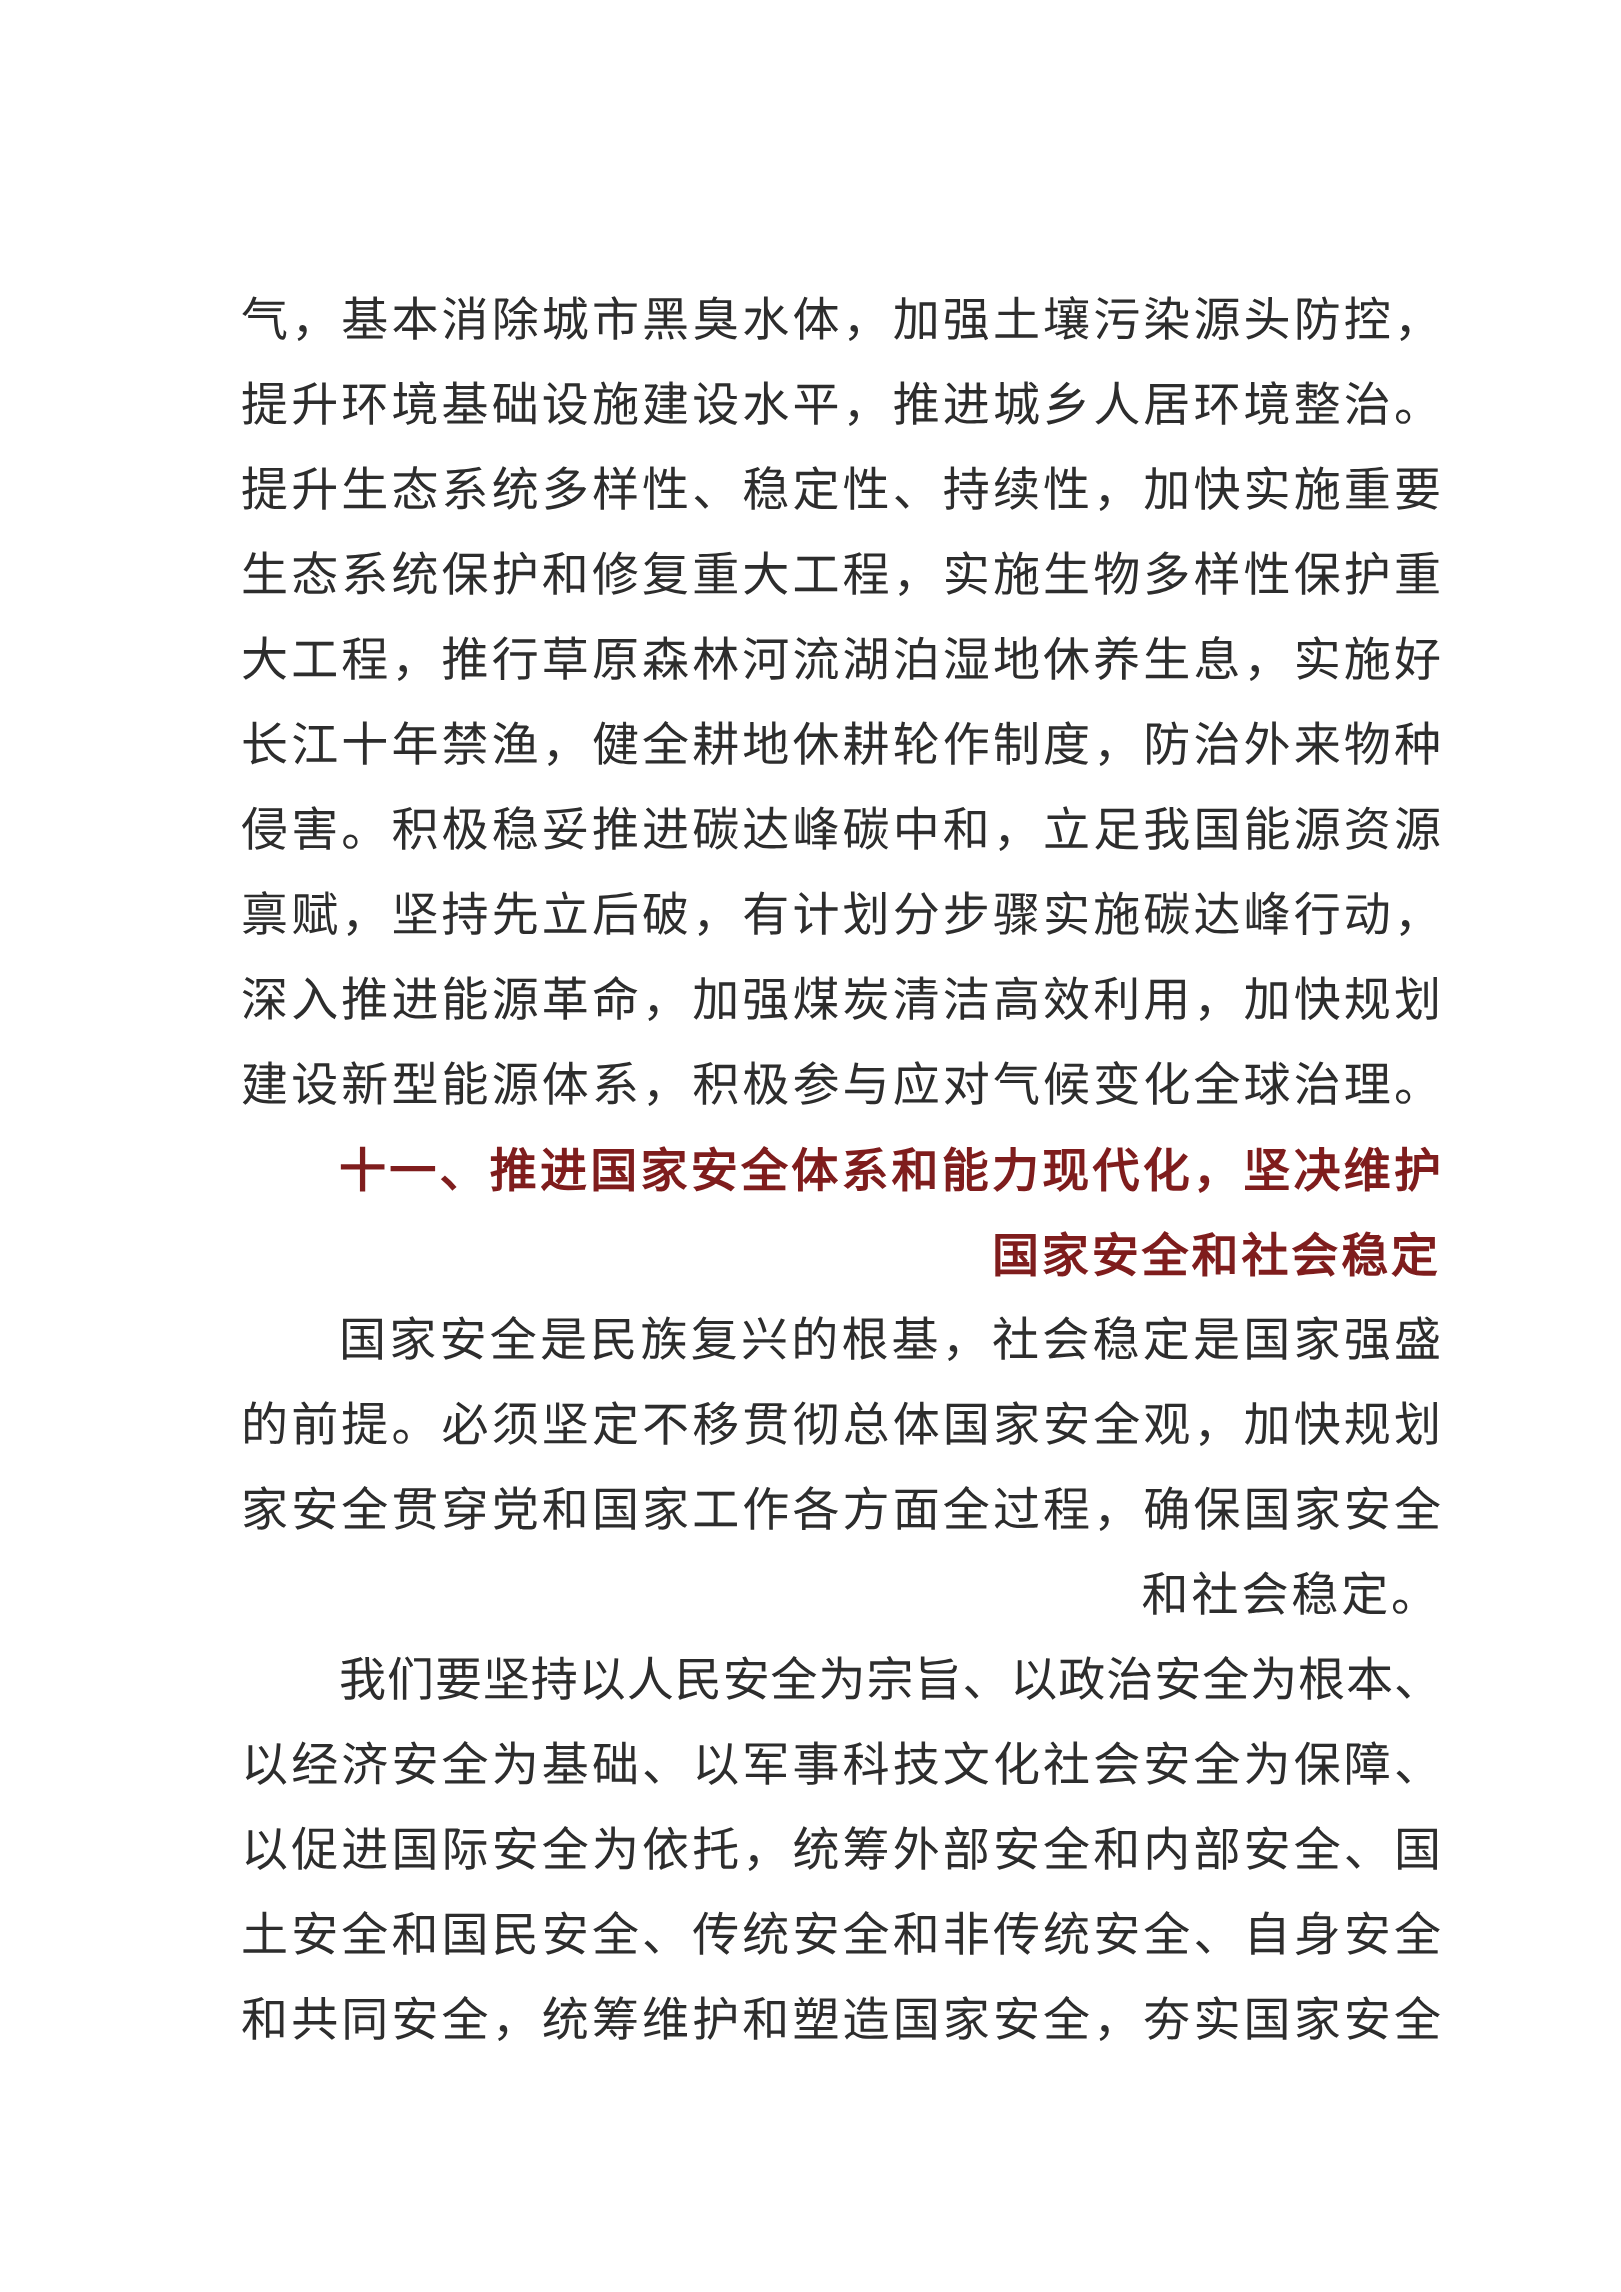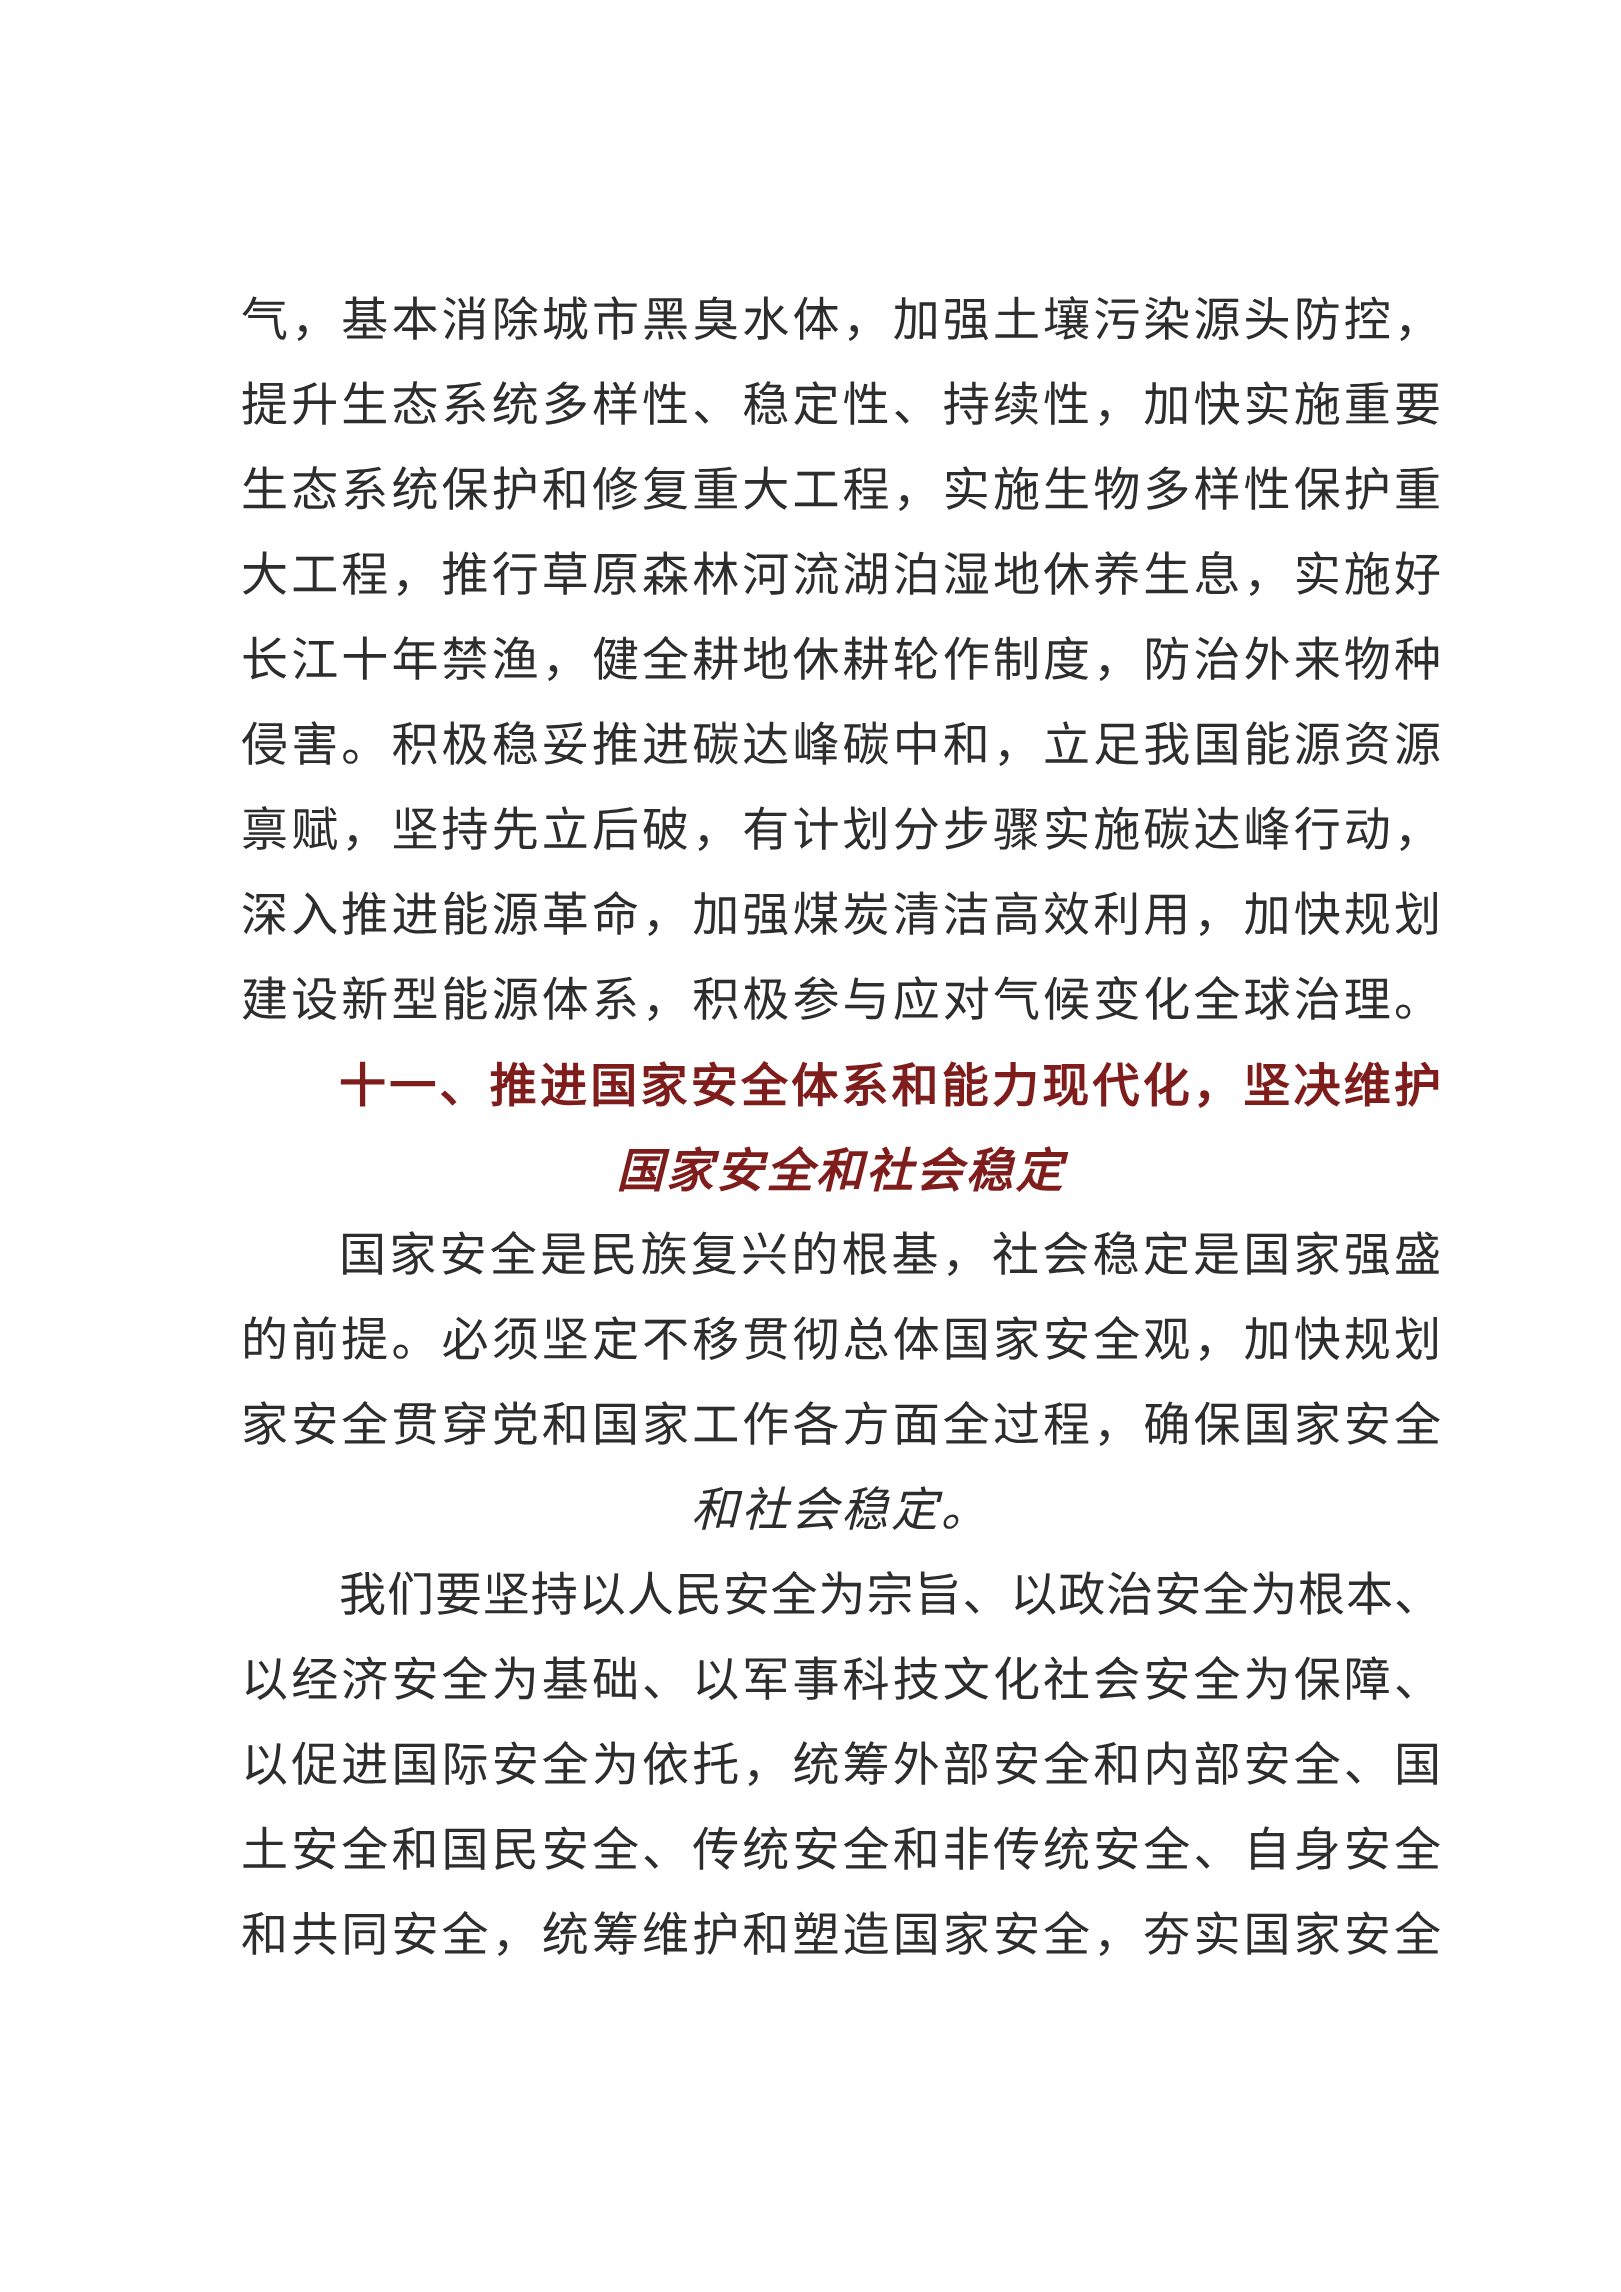--- a/index.html
+++ b/index.html
@@ -29,21 +29,21 @@
   }
   
   .j {
     text-align: justify;
     text-align-last: justify;
     text-justify: inter-character;
   }
   
   .ind { text-indent: 98px; }
   
-  .left { text-align: center; letter-spacing: 2.9px; font-style: italic; }
+  .left { text-align: right; letter-spacing: 2.9px; }
   
   .h {
     font-family: "Liberation Sans", "DejaVu Sans", sans-serif;
     font-weight: 700;
     color: #7f1d1d;
   }
   .footer {
     position: absolute;
     left: 0;
     top: 2125px;
@@ -57,20 +57,21 @@
     color: #101010;
   }
 </style>
 </head>
 <body>
 
 <div class="page">
   <main class="textblock">
 
     <p class="line j">气，基本消除城市黑臭水体，加强土壤污染源头防控，</p>
+    <p class="line j">提升环境基础设施建设水平，推进城乡人居环境整治。</p>
     <p class="line j">提升生态系统多样性、稳定性、持续性，加快实施重要</p>
     <p class="line j">生态系统保护和修复重大工程，实施生物多样性保护重</p>
     <p class="line j">大工程，推行草原森林河流湖泊湿地休养生息，实施好</p>
     <p class="line j">长江十年禁渔，健全耕地休耕轮作制度，防治外来物种</p>
     <p class="line j">侵害。积极稳妥推进碳达峰碳中和，立足我国能源资源</p>
     <p class="line j">禀赋，坚持先立后破，有计划分步骤实施碳达峰行动，</p>
     <p class="line j">深入推进能源革命，加强煤炭清洁高效利用，加快规划</p>
     <p class="line j">建设新型能源体系，积极参与应对气候变化全球治理。</p>
 
     <p class="line j h ind">十一、推进国家安全体系和能力现代化，坚决维护</p>

